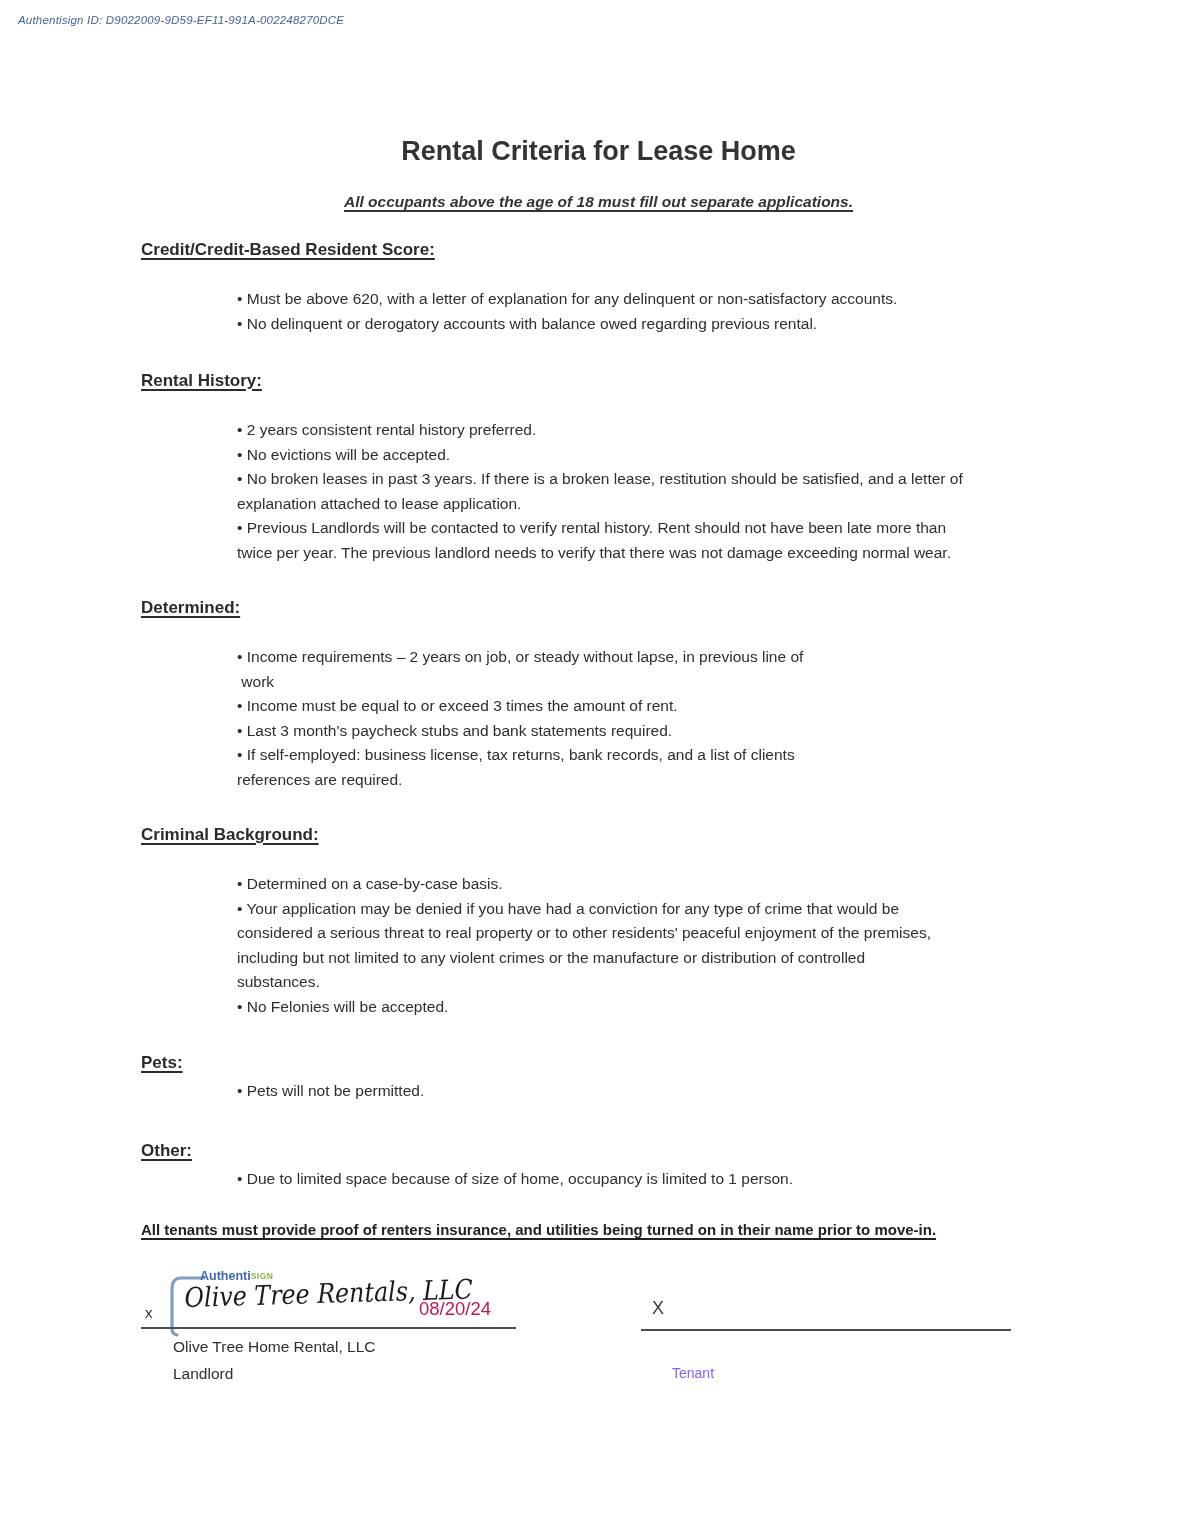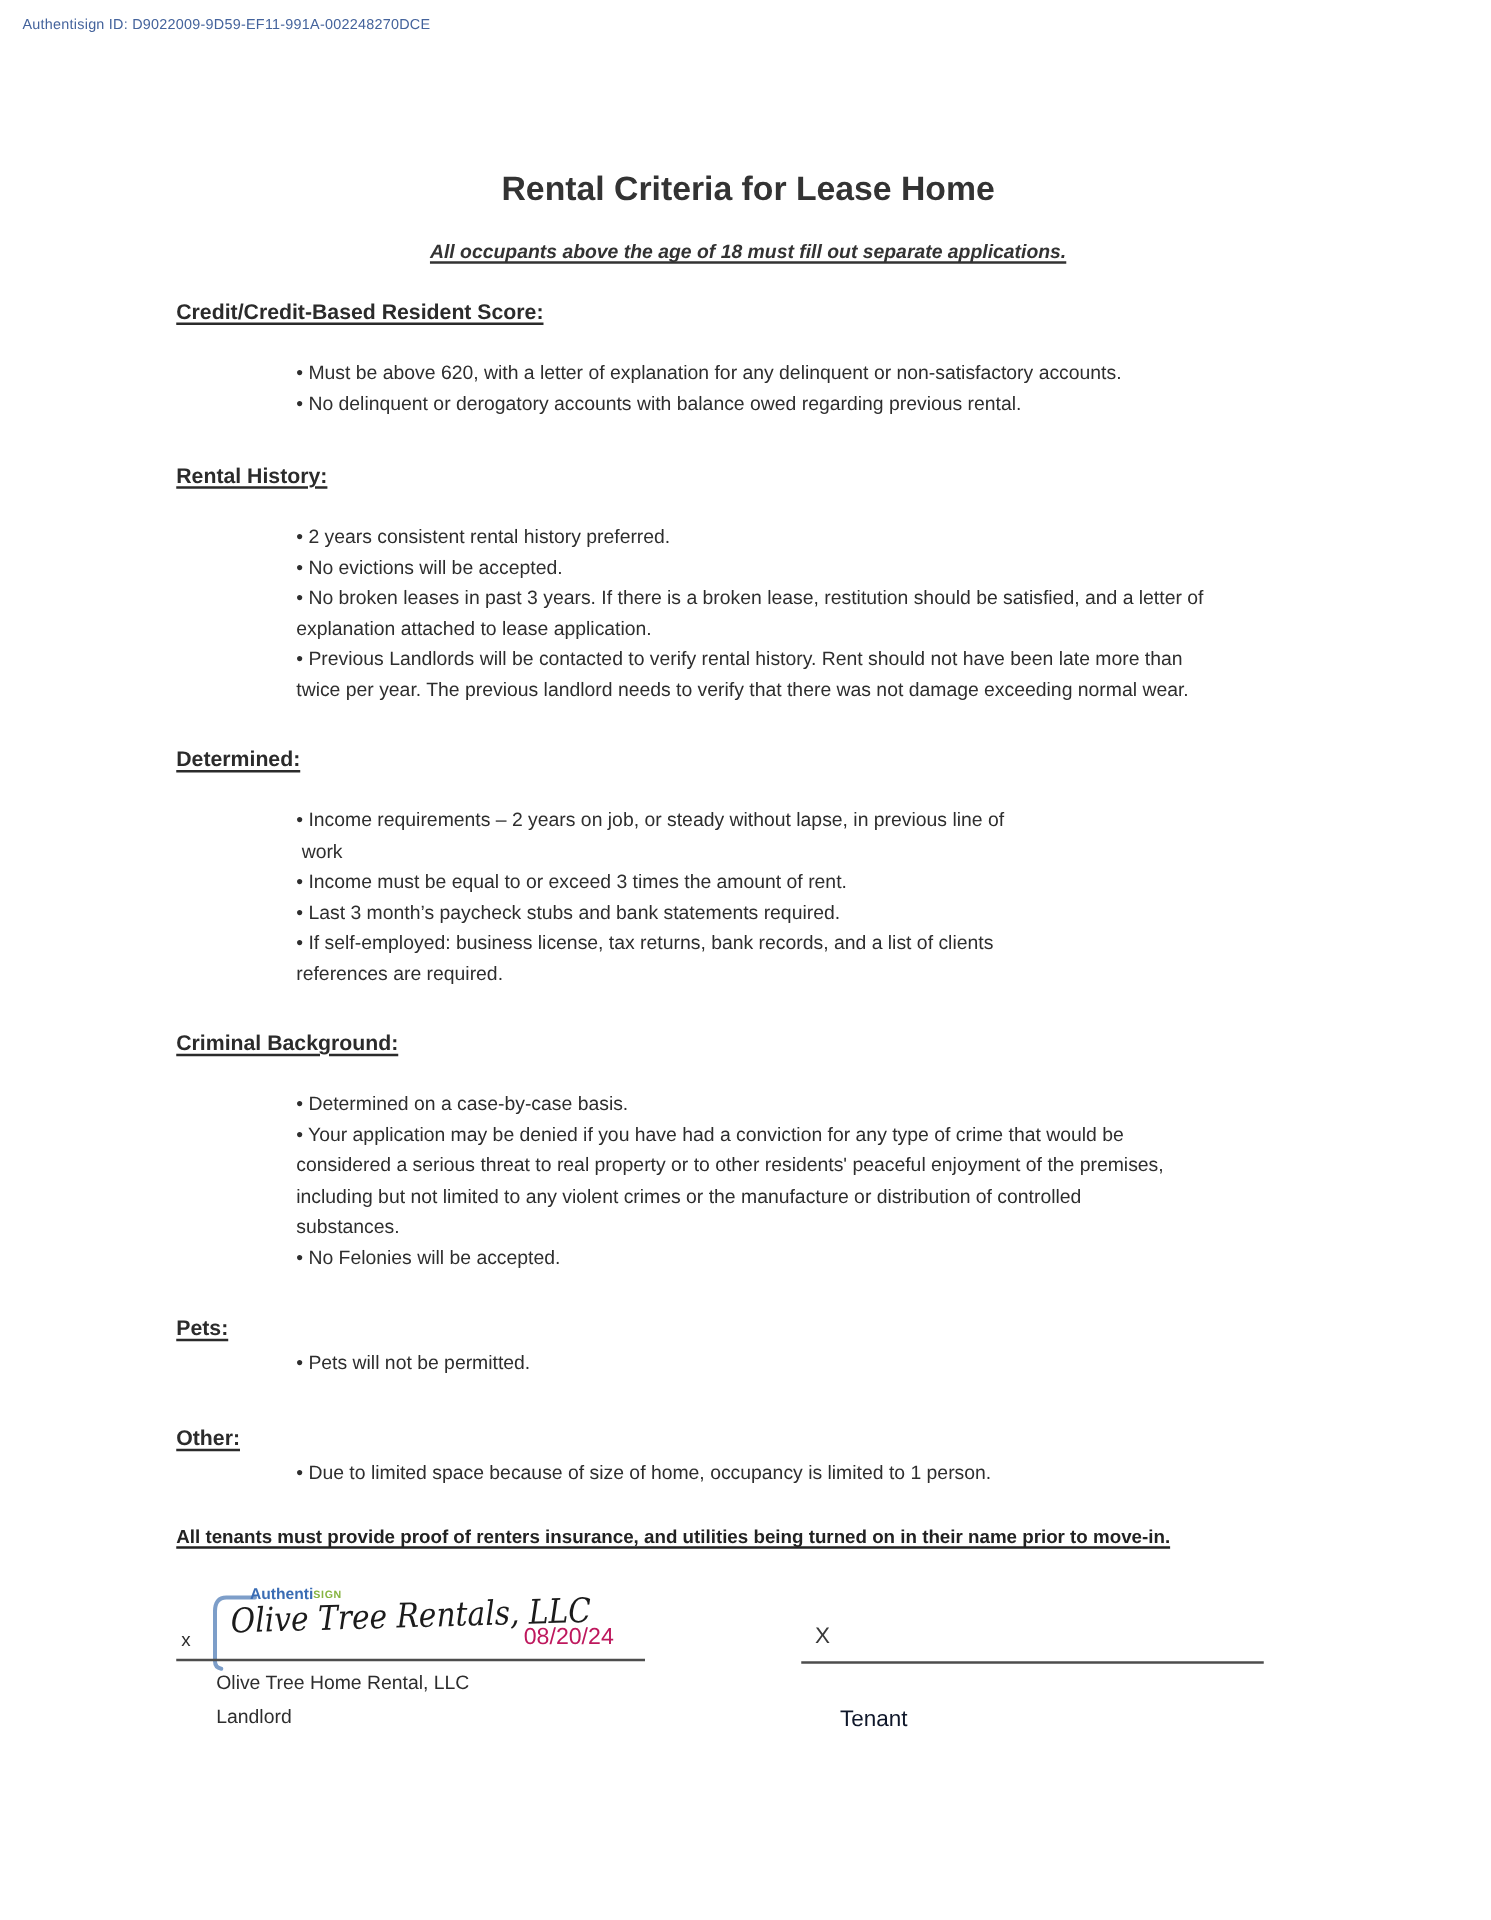--- a/index.html
+++ b/index.html
@@ -9,20 +9,21 @@
     width:1193px; height:1536px;
     background:#ffffff;
     font-family:"Liberation Sans", sans-serif;
     color:#2c2c2c;
     overflow:hidden;
   }
   .auth-id {
     position:absolute; top:14px; left:18px;
     font-size:11.5px; letter-spacing:.2px;
     color:#44639c;
+    font-style:italic;
   }
   .content {
     position:absolute; top:0; left:141px; width:915px;
   }
   .doc-title {
     margin-top:136px;
     text-align:center;
     font-size:27px; font-weight:bold; color:#333333;
   }
   .doc-title span {
@@ -83,21 +84,21 @@
     font-size:27px; color:#1b1b1b; white-space:nowrap;
     transform:scaleX(.88) rotate(-1.5deg); transform-origin:left bottom;
   }
   .sig-date { position:absolute; left:278px; top:40px; font-size:18.5px; color:#be185d; }
   .x-mark-l { position:absolute; left:4px;  top:46px; font-size:15px; color:#2e2e2e; }
   .x-mark-t { position:absolute; left:11px; top:40px; font-size:18px; color:#3a3a3a; }
   .sig-line-l { position:absolute; left:0; top:69px; width:375px; border-bottom:2px solid #4d4d4d; }
   .sig-line-t { position:absolute; left:0; top:71px; width:370px; border-bottom:2px solid #4d4d4d; }
   .sig-name { position:absolute; left:32px; top:80px;  font-size:15.5px; color:#2e2e2e; }
   .role-l   { position:absolute; left:32px; top:107px; font-size:15.5px; color:#2e2e2e; }
-  .role-t   { position:absolute; left:31px; top:107px; font-size:18px; color:#0f172a; }
+  .role-t   { position:absolute; left:31px; top:107px; font-size:14px; color:#8b5cf6; }
 </style>
 </head>
 <body>
 
 <div class="page">
 
   <div class="auth-id">Authentisign ID: D9022009-9D59-EF11-991A-002248270DCE</div>
 
   <div class="content">
 

